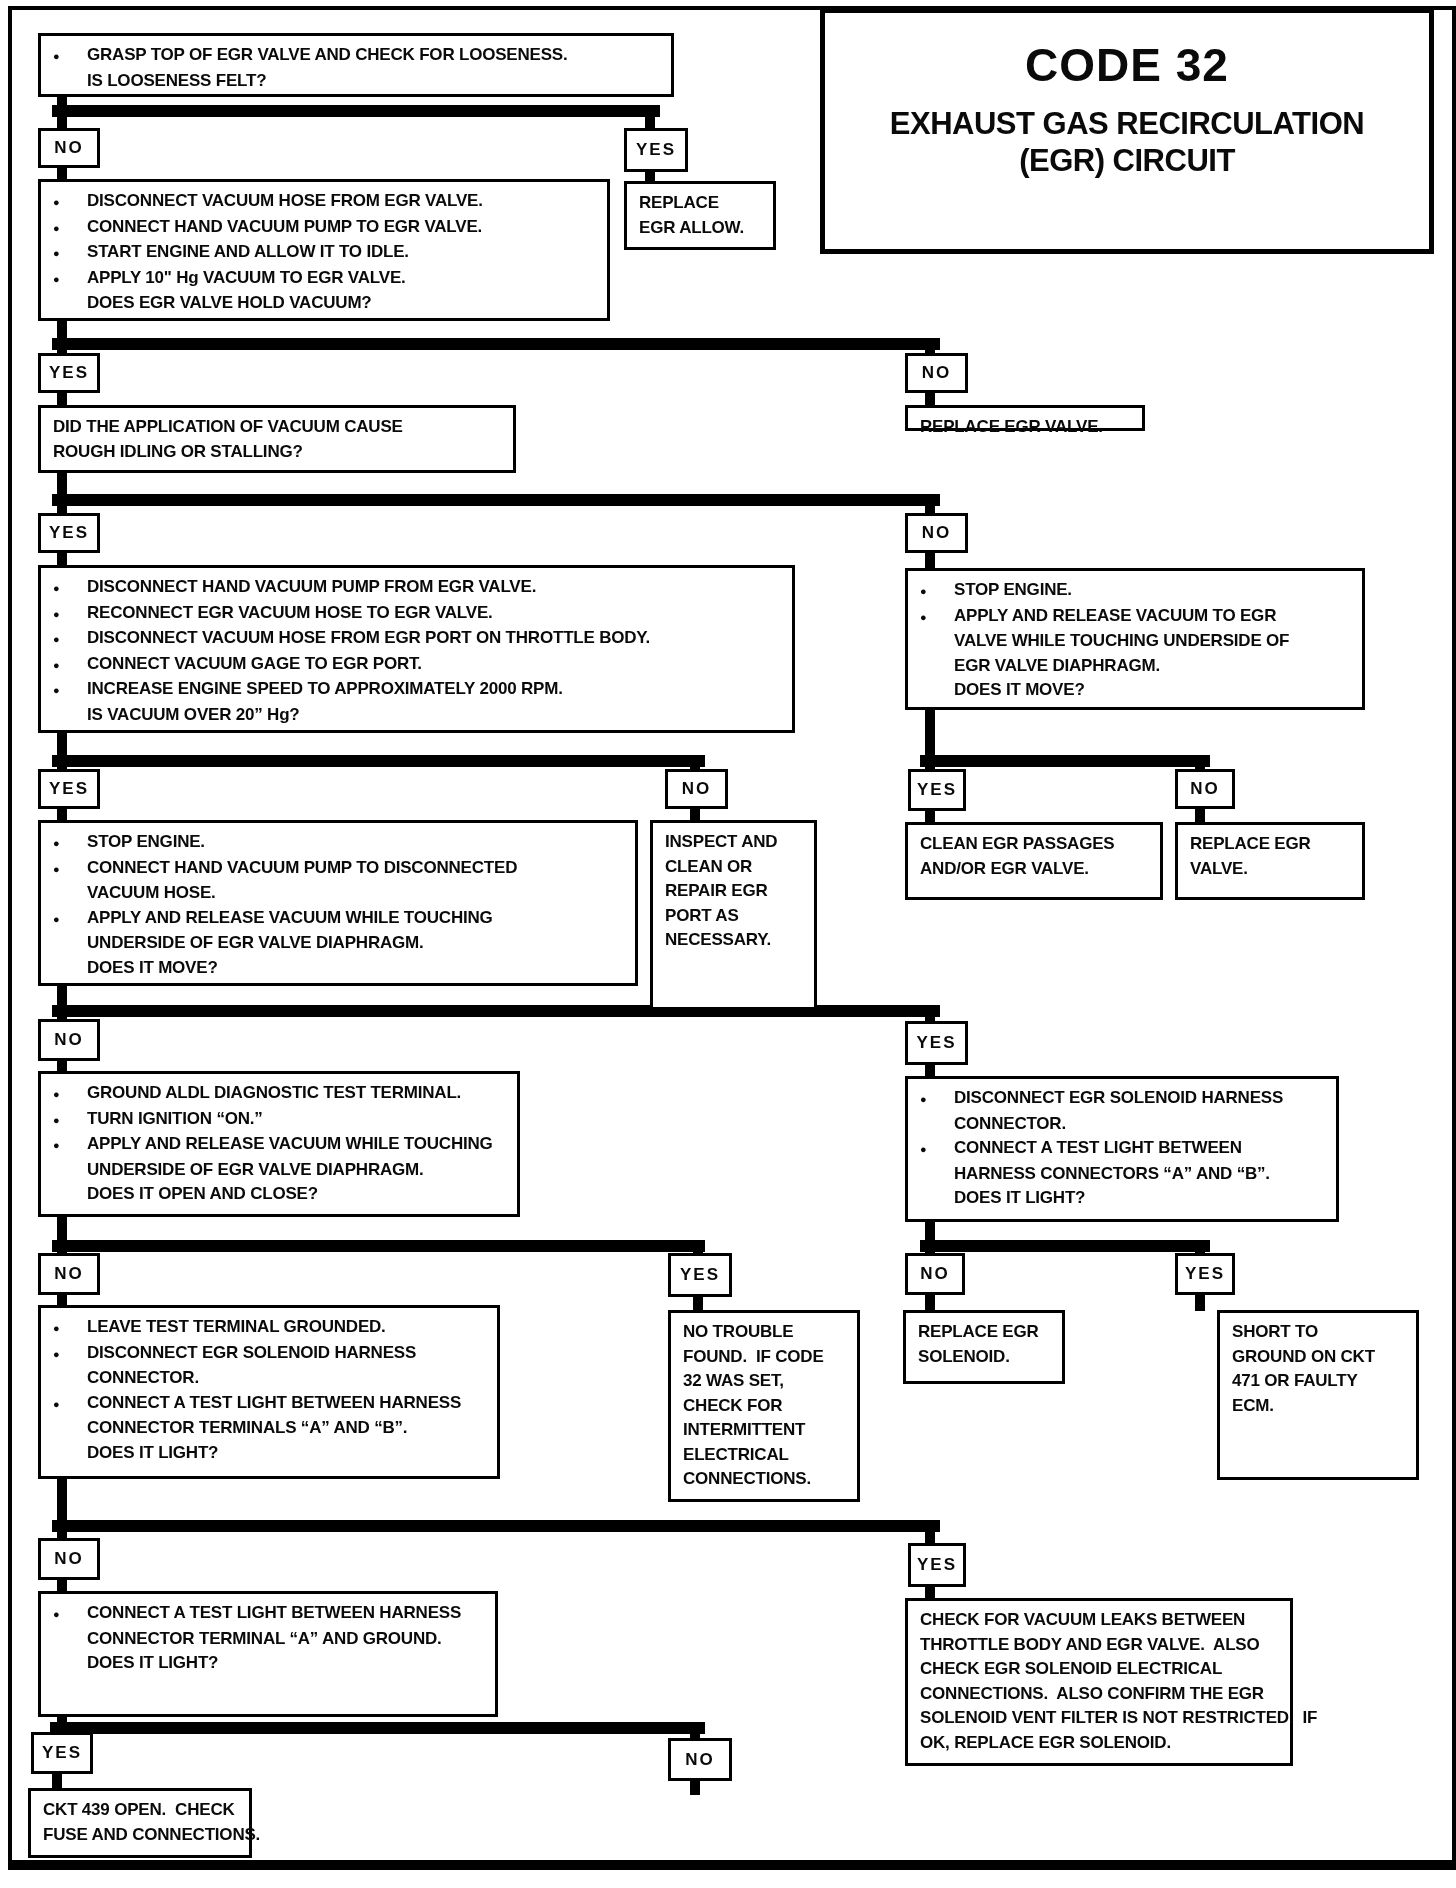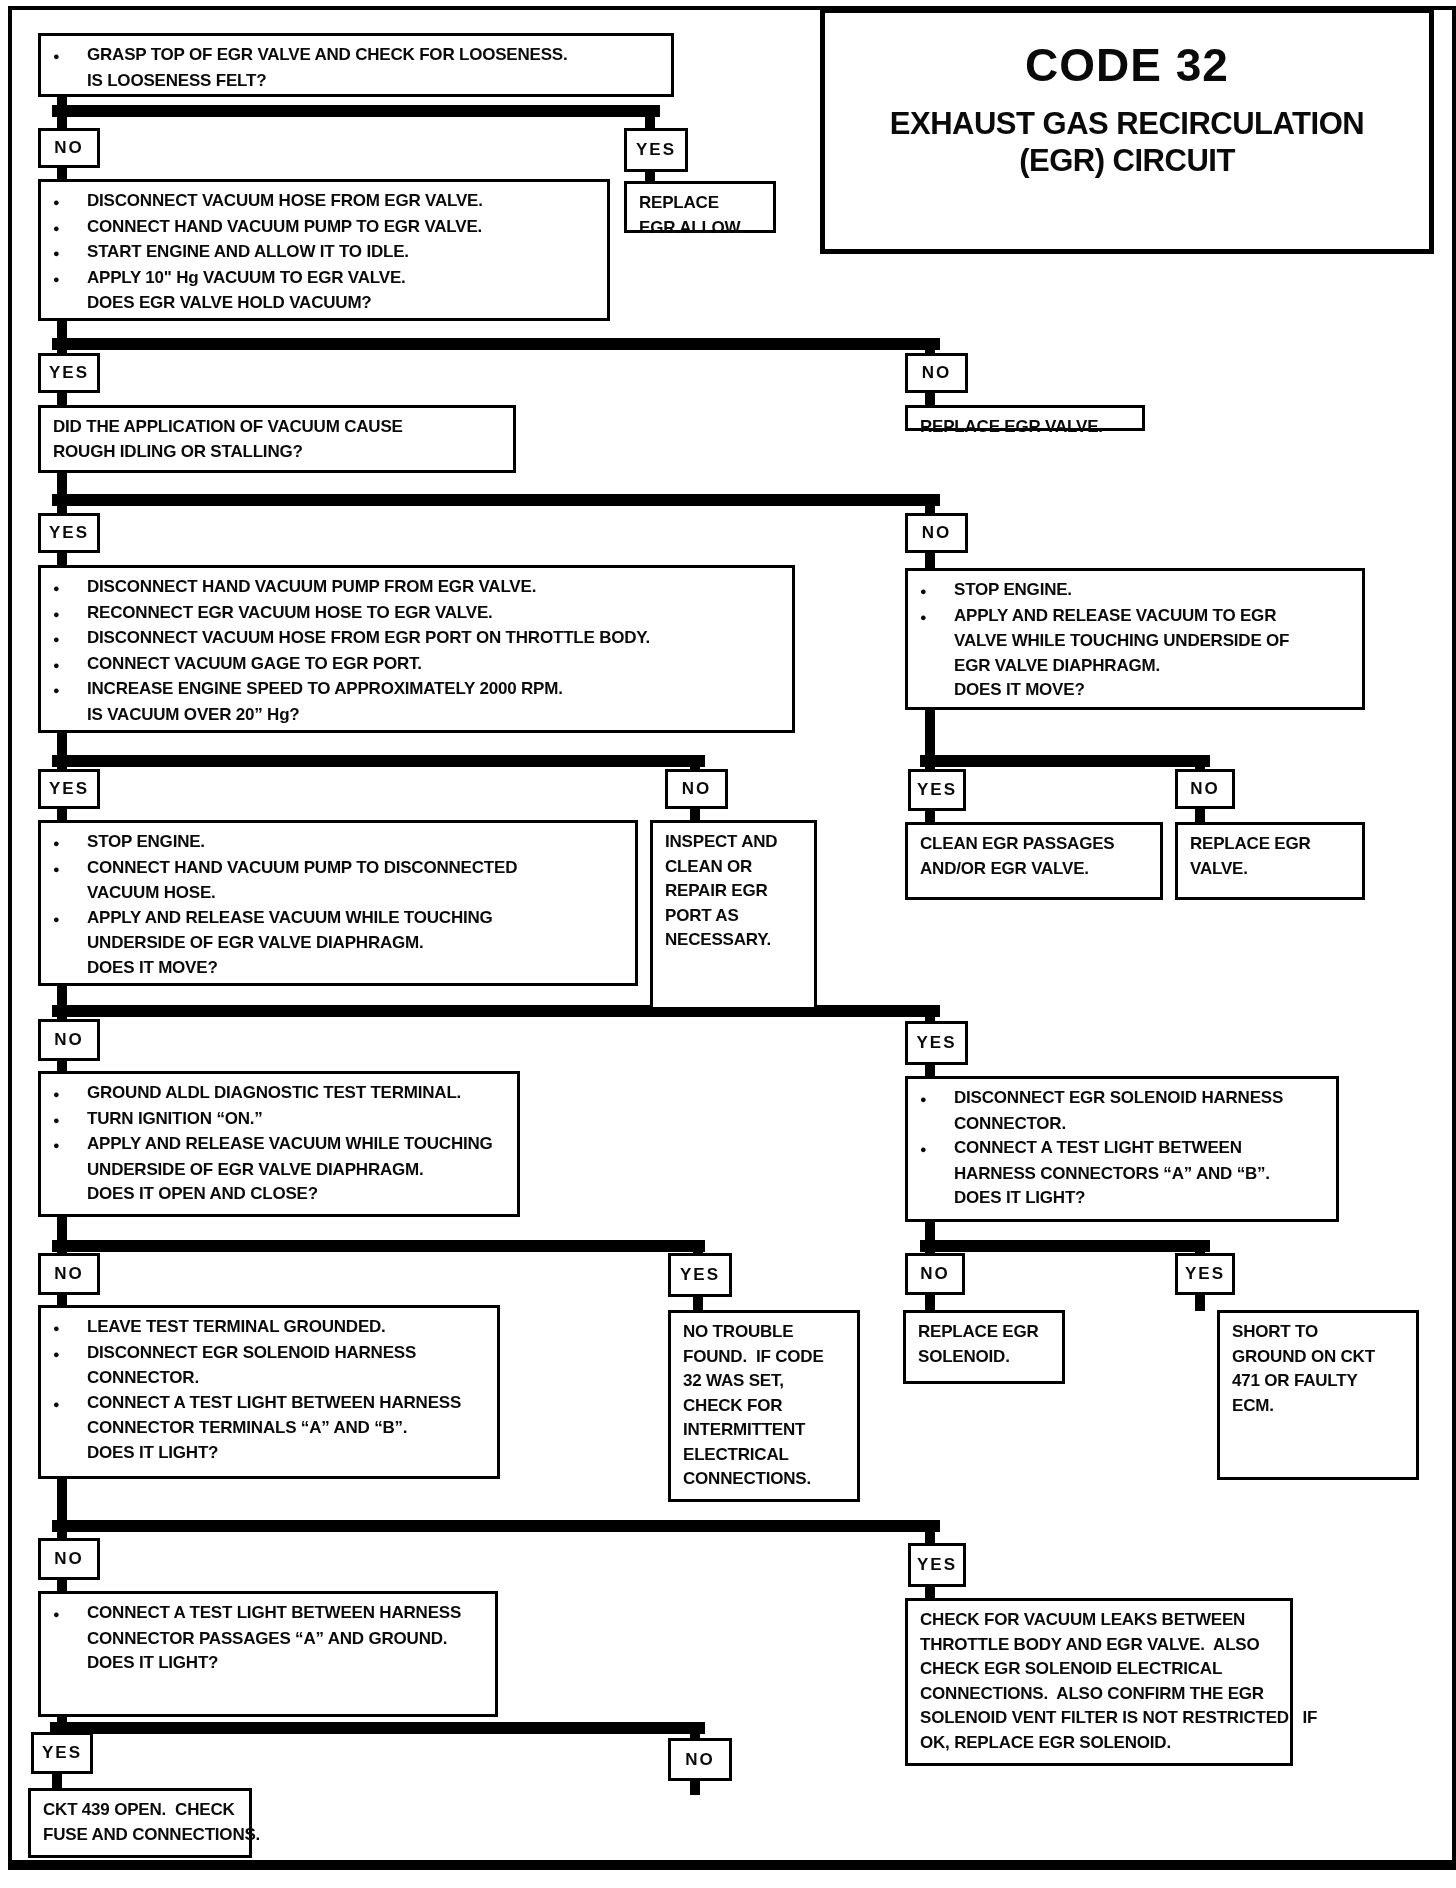--- a/index.html
+++ b/index.html
@@ -44,21 +44,21 @@
       <div class="ln c">IS LOOSENESS FELT?</div>
     </div>
   <div class="v" style="left:57px;top:97px;width:10px;height:10px"></div>
   <div class="h" style="left:52px;top:105px;width:608px;height:12px"></div>
   <div class="v" style="left:57px;top:117px;width:10px;height:11px"></div>
   <div class="v" style="left:645px;top:117px;width:10px;height:11px"></div>
 
   <div class="lab" style="left:38px;top:128px;width:62px;height:40px">NO</div>
   <div class="lab" style="left:624px;top:128px;width:64px;height:44px">YES</div>
   <div class="v" style="left:645px;top:172px;width:10px;height:10px"></div>
-  <div class="box" style="left:624px;top:181px;width:152px;height:52px">
+  <div class="box" style="left:624px;top:181px;width:152px;height:69px">
       <div class="ln p">REPLACE</div>
       <div class="ln p">EGR ALLOW.</div>
     </div>
 
   <div class="v" style="left:57px;top:168px;width:10px;height:12px"></div>
   <div class="box" style="left:38px;top:179px;width:572px;height:142px">
       <div class="ln b">
         <span class="bu">●</span>
         <span>DISCONNECT VACUUM HOSE FROM EGR VALVE.</span>
       </div>
@@ -293,21 +293,21 @@
   <div class="v" style="left:925px;top:1532px;width:10px;height:12px"></div>
   <div class="lab" style="left:38px;top:1538px;width:62px;height:42px">NO</div>
   <div class="lab" style="left:908px;top:1543px;width:58px;height:44px">YES</div>
 
   <div class="v" style="left:57px;top:1580px;width:10px;height:12px"></div>
   <div class="box" style="left:38px;top:1591px;width:460px;height:126px">
       <div class="ln b">
         <span class="bu">●</span>
         <span>CONNECT A TEST LIGHT BETWEEN HARNESS</span>
       </div>
-      <div class="ln c">CONNECTOR PASSAGES “A” AND GROUND.</div>
+      <div class="ln c">CONNECTOR TERMINAL “A” AND GROUND.</div>
       <div class="ln c">DOES IT LIGHT?</div>
     </div>
   <div class="v" style="left:925px;top:1587px;width:10px;height:12px"></div>
   <div class="box" style="left:905px;top:1598px;width:388px;height:168px">
       <div class="ln p">CHECK FOR VACUUM LEAKS BETWEEN</div>
       <div class="ln p">THROTTLE BODY AND EGR VALVE.&nbsp; ALSO</div>
       <div class="ln p">CHECK EGR SOLENOID ELECTRICAL</div>
       <div class="ln p">CONNECTIONS.&nbsp; ALSO CONFIRM THE EGR</div>
       <div class="ln p">SOLENOID VENT FILTER IS NOT RESTRICTED.&nbsp; IF</div>
       <div class="ln p">OK, REPLACE EGR SOLENOID.</div>

